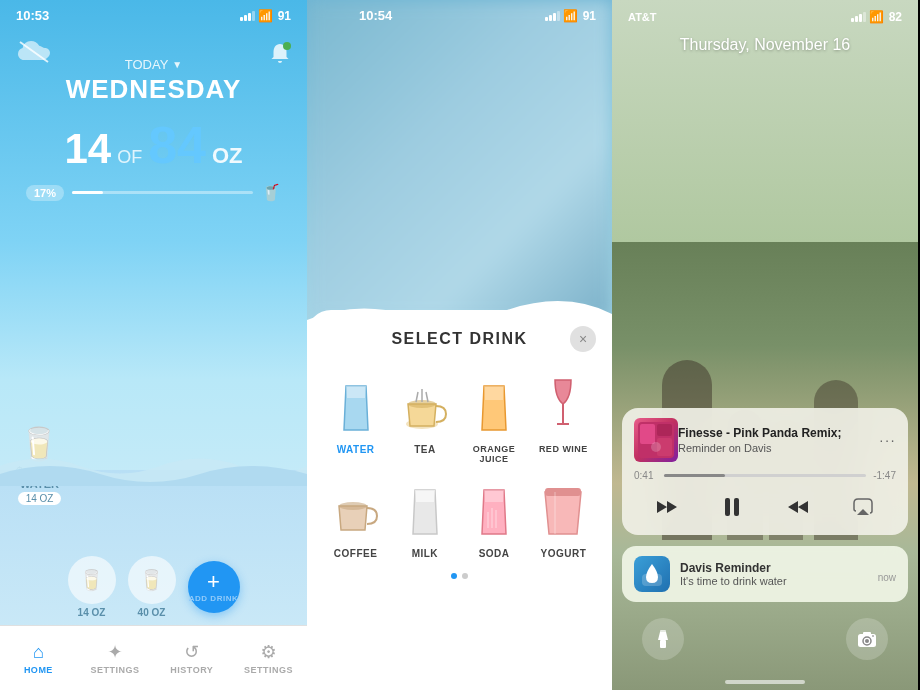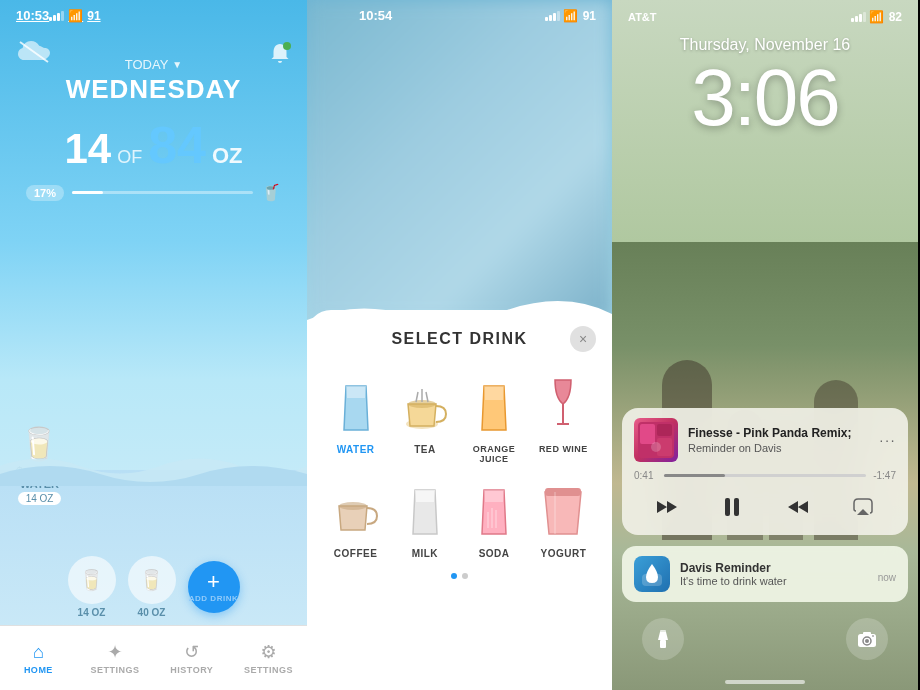--- a/index.html
+++ b/index.html
@@ -19,26 +19,26 @@
       height: 690px;
       background: linear-gradient(180deg, #4ab8e8 0%, #7fd3f5 35%, #b8e8f8 55%, #dff0f8 100%);
       position: relative;
       overflow: hidden;
       display: flex;
       flex-direction: column;
     }
 
     .p1-status-bar {
       display: flex;
+      justify-content: space-between;
       align-items: center;
       padding: 8px 16px 4px;
       color: white;
       font-size: 13px;
       font-weight: 600;
-      text-decoration: underline;
     }
 
     .p1-status-icons {
       display: flex;
       align-items: center;
       gap: 4px;
       font-size: 11px;
     }
 
     .p1-top-section {
@@ -539,21 +539,21 @@
       background: rgba(240,240,230,0.92);
       backdrop-filter: blur(20px);
       border-radius: 16px;
       padding: 10px 12px;
       z-index: 20;
     }
 
     .p3-music-top {
       display: flex;
       align-items: center;
-      gap: 10px;
+      gap: 0;
       margin-bottom: 8px;
     }
 
     .p3-album-art {
       width: 44px;
       height: 44px;
       border-radius: 6px;
       background: linear-gradient(135deg, #e85d8a 0%, #c03060 50%, #8020a0 100%);
       flex-shrink: 0;
       display: flex;
@@ -1019,21 +1019,20 @@
         <div class="signal-bar" style="height:8px; background:white"></div>
         <div class="signal-bar" style="height:10px; background:white; opacity:0.4"></div>
       </div>
       <span style="font-size:12px">📶</span>
       <span style="font-size:12px;color:white">82</span>
     </div>
   </div>
 
   <div class="p3-date">Thursday, November 16</div>
 
-  <div class="p3-time">3:06</div>
 
   <div class="p3-music-widget">
     <div class="p3-music-top">
       <div class="p3-album-art">
         <svg width="36" height="36" viewBox="0 0 36 36">
           <rect width="36" height="36" rx="4" fill="#c03068"></rect>
           <rect x="2" y="2" width="15" height="20" rx="2" fill="#e85090" opacity="0.8"></rect>
           <rect x="19" y="2" width="15" height="12" rx="2" fill="#a02050" opacity="0.6"></rect>
           <rect x="19" y="16" width="15" height="18" rx="2" fill="#d04070" opacity="0.7"></rect>
           <circle cx="18" cy="25" r="5" fill="rgba(255,255,255,0.2)"></circle>

